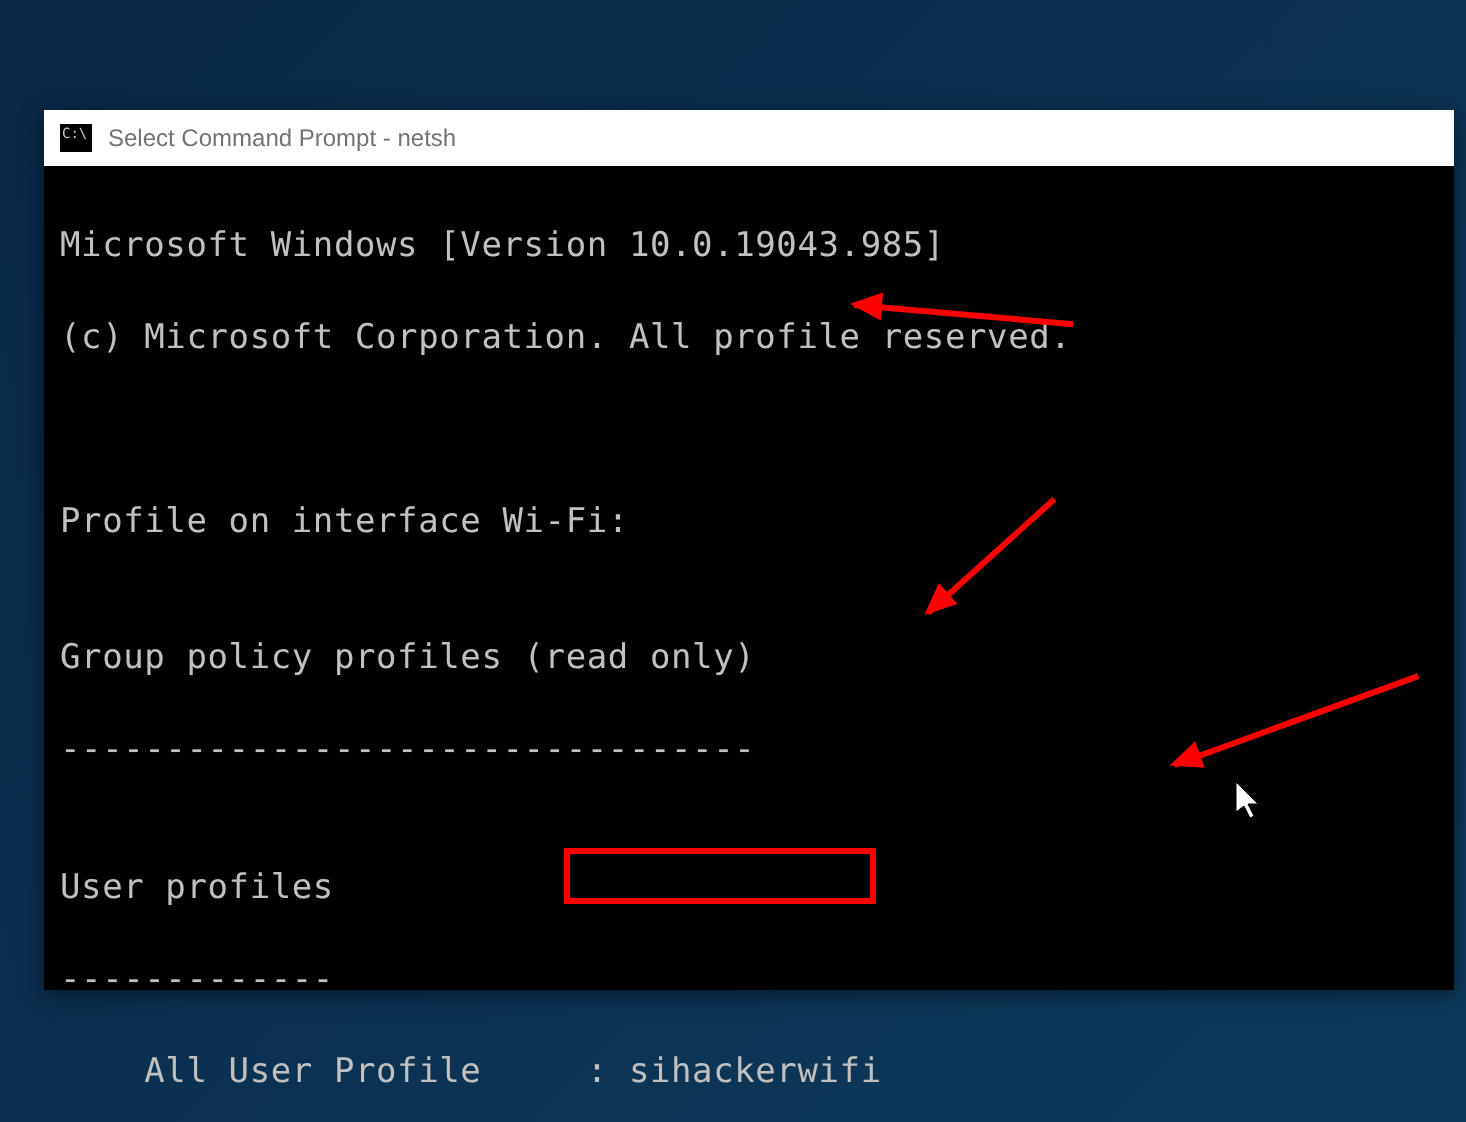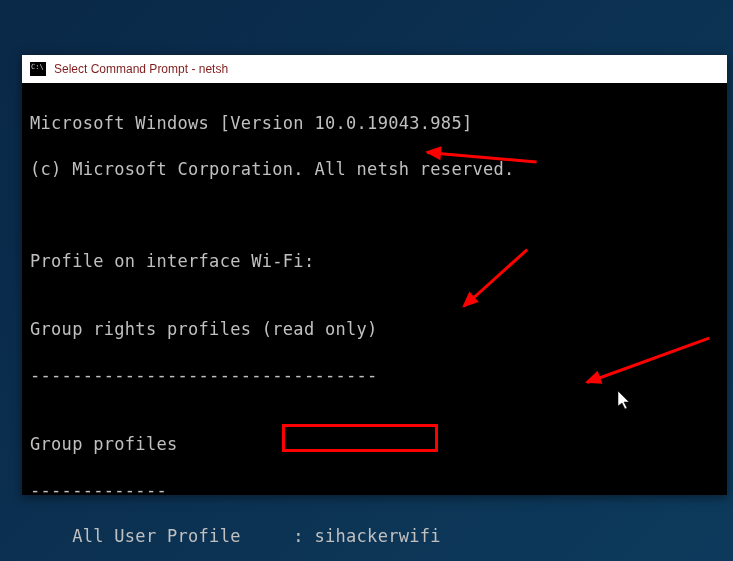--- a/index.html
+++ b/index.html
@@ -21,21 +21,21 @@
       box-shadow: 0 2px 10px rgba(0,0,0,0.5);
     }
     .titlebar {
       height: 28px;
       background: #fff;
       display: flex;
       align-items: center;
       padding-left: 8px;
       font-family: "Segoe UI", Tahoma, sans-serif;
       font-size: 12px;
-      color: #7f1d1d;
+      color: #737373;
       gap: 8px;
     }
     .titlebar-icon {
       width: 16px;
       height: 14px;
       background: #000;
       position: relative;
       display: inline-block;
     }
     .titlebar-icon::before {
@@ -90,29 +90,29 @@
 </head>
 <body>
 
 <div class="window">
   <div class="titlebar">
     <span class="titlebar-icon"></span>
     <span>Select Command Prompt - netsh</span>
   </div>
   <div class="terminal">
 <span class="line">Microsoft Windows [Version 10.0.19043.985]</span>
-<span class="line">(c) Microsoft Corporation. All netsh reserved.</span>
+<span class="line">(c) Microsoft Corporation. All profile reserved.</span>
 <span class="line"></span>
 <span class="line"></span>
 <span class="line">Profile on interface Wi-Fi:</span>
 <span class="line"></span>
-<span class="line">Group rights profiles (read only)</span>
+<span class="line">Group policy profiles (read only)</span>
 <span class="line">---------------------------------</span>
 <span class="line"></span>
-<span class="line">Group profiles</span>
+<span class="line">User profiles</span>
 <span class="line">-------------</span>
 <span class="line">    All User Profile     : sihackerwifi</span>
 
 
 
 <span class="line"></span>
 
 
     <div class="highlight-box" style="left:260px; top:341px; width:156px; height:28px;"></div>
 

